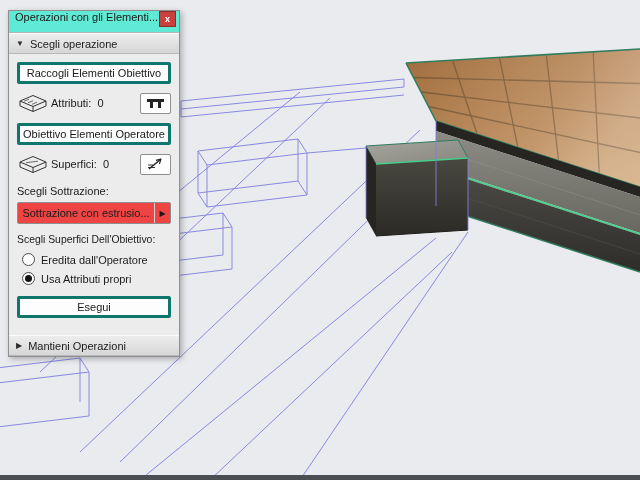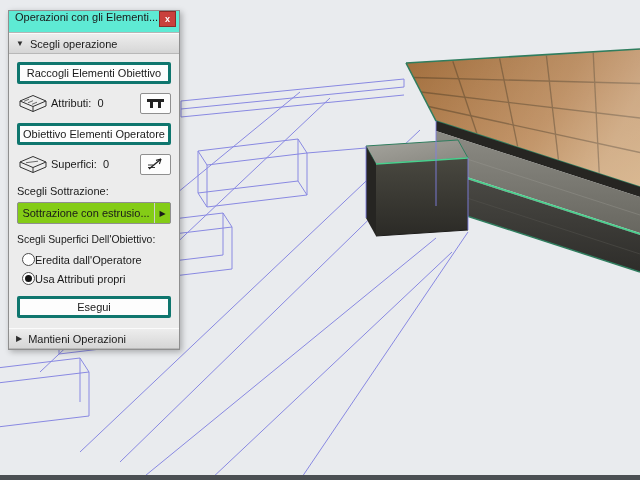--- a/index.html
+++ b/index.html
@@ -31,31 +31,31 @@
   .content{padding:8px 8px 9px;display:flex;flex-direction:column;}
   .btn-wide{height:22px;background:#fdfdfd;border:3px solid #0f766e;border-radius:2px;
     font-family:inherit;font-size:11px;color:#1a1a1a;padding:0;margin:0 0 7px;}
   .row{display:flex;align-items:center;margin:1px 0 9px;}
   .el-icon{width:32px;height:22px;flex:0 0 auto;}
   .counter{flex:1;padding-left:2px;}
   .iconbtn{width:31px;height:21px;background:#fdfdfd;border:1px solid #8f8f8f;border-radius:2px;
     display:flex;align-items:center;justify-content:center;padding:0;}
   .lbl{margin:1px 0 5px;}
   .lbl.small{font-size:10.4px;white-space:nowrap;}
-  .dropdown{height:20px;background:#84cc16;border:1px solid #8f8f8f;border-radius:2px;
+  .dropdown{height:20px;background:#ef4444;border:1px solid #8f8f8f;border-radius:2px;
     display:flex;align-items:center;margin:0 0 9px;}
   .dd-text{flex:1;text-align:center;font-size:11px;white-space:nowrap;overflow:hidden;}
   .dd-arrow{width:15px;font-size:8px;text-align:center;color:#1a1a1a;border-left:1px solid #cfcfcf;
     align-self:stretch;display:flex;align-items:center;justify-content:center;}
-  .radio-row{display:flex;align-items:center;gap:0;margin:3px 0 3px 5px;}
+  .radio-row{display:flex;align-items:center;gap:6px;margin:3px 0 3px 5px;}
   .radio{width:11px;height:11px;border:1px solid #4c4c4c;border-radius:50%;background:#fff;
     position:relative;flex:0 0 auto;}
   .radio-row.checked .radio::after{content:"";position:absolute;left:2px;top:2px;right:2px;bottom:2px;
     background:#141414;border-radius:50%;}
-  .btn-exec{margin-top:8px;margin-bottom:1px;}
+  .btn-exec{margin-top:8px;margin-bottom:8px;}
 </style>
 </head>
 <body>
 
 <svg class="scene" viewBox="0 0 640 480" aria-hidden="true">
   <defs>
     <linearGradient id="tileGrad" x1="0" y1="0" x2="1" y2="1">
       <stop offset="0" stop-color="#a06d3c"></stop>
       <stop offset="0.55" stop-color="#b5804d"></stop>
       <stop offset="1" stop-color="#c99a63"></stop>

